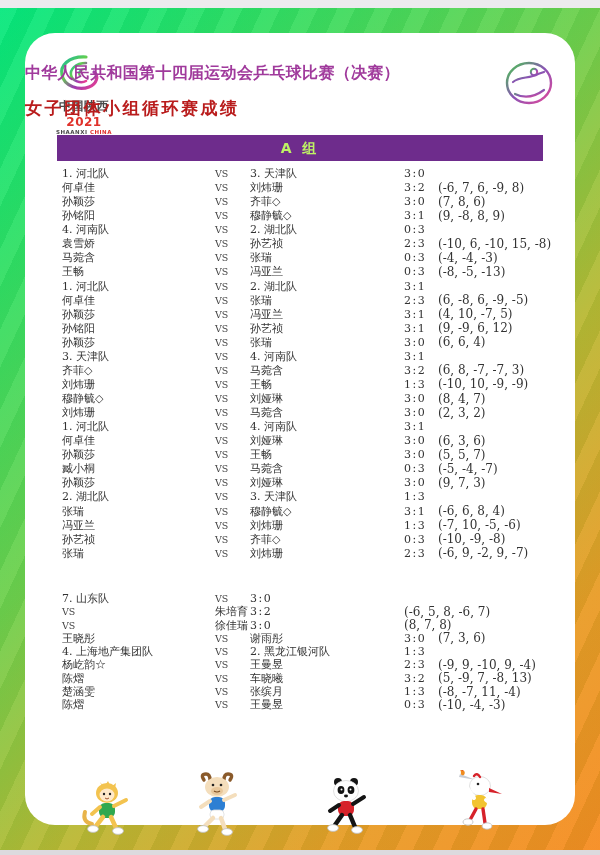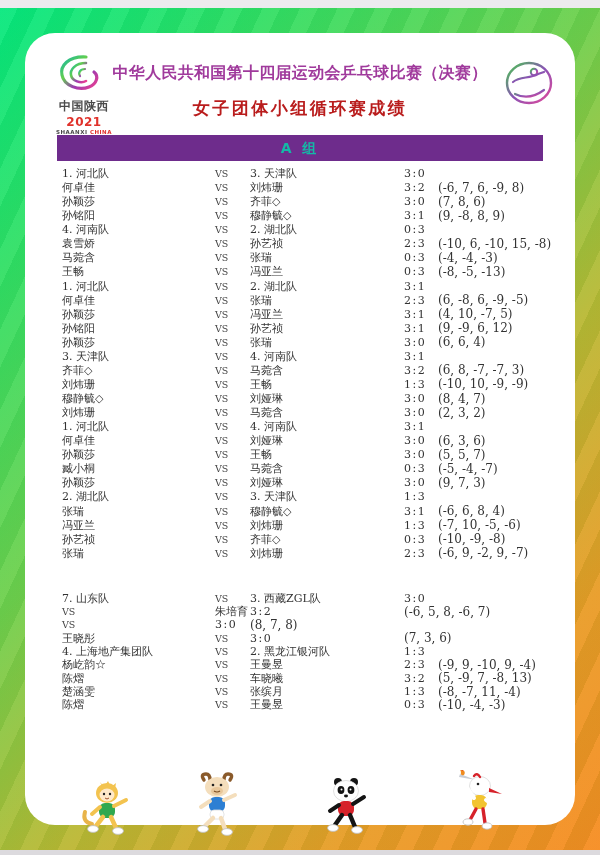--- a/index.html
+++ b/index.html
@@ -17,29 +17,29 @@
 
   .card { position:absolute; left:25px; top:33px; width:550px; height:792px;
           background:#ffffff; border-radius:30px; z-index:1; }
 
   
   .emblem { position:absolute; left:20px; top:20px; width:78px; text-align:center; }
   .emblem-cn { font-size:12px; font-weight:bold; color:#4a4a4a; letter-spacing:0.5px; margin-top:1px; }
   .emblem-en { font-size:5.5px; font-weight:bold; color:#4a4a4a; letter-spacing:0.5px; }
   .emblem .red { color:#e0322b; }
 
-  .titles { position:absolute; left:0; top:0; width:100%; text-align:center; }
+  .titles { position:absolute; left:0; top:0; width:100%; }
   .title { margin-top:30px; font-size:16px; font-weight:bold; color:#a03a9c; letter-spacing:0.3px; }
   .subtitle { margin-top:13px; font-size:17px; font-weight:bold; color:#b91c1c; letter-spacing:2.5px; }
 
   .tt-icon { position:absolute; right:20px; top:26px; }
 
   
   .banner { position:absolute; left:32px; width:486px; height:26px; background:#6e2c8c;
-            color:#14b8a6; font-weight:bold; font-size:14px; text-align:center; line-height:26px;
+            color:#bef264; font-weight:bold; font-size:14px; text-align:center; line-height:26px;
             letter-spacing:3px; }
   .banner-a { top:102px; }
   .banner-b { top:525px; }
 
   
   .table { position:absolute; left:0; width:100%; }
   .group-a { top:133px; }
   .group-b { top:558px; }
   .match-row { display:grid; grid-template-columns:153px 35px 154px 34px auto;
                padding-left:37px; align-items:center;
@@ -316,38 +316,39 @@
           <span class="cell c2">刘炜珊</span>
           <span class="cell c3">2:3</span>
           <span class="cell c4">(-6, 9, -2, 9, -7)</span>
         </div>
       </div>
 
     <div class="table group-b">
         <div class="match-row">
           <span class="cell c0">7. 山东队</span>
           <span class="cell c1">VS</span>
-          <span class="cell c2">3. 西藏ZGL队</span>
           <span class="cell c3">3:0</span>
           <span class="cell c4"></span>
         </div>
         <div class="match-row">
           <span class="cell c1">VS</span>
           <span class="cell c2">朱培育</span>
           <span class="cell c3">3:2</span>
           <span class="cell c4">(-6, 5, 8, -6, 7)</span>
         </div>
         <div class="match-row">
           <span class="cell c1">VS</span>
+          <span class="cell c2">徐佳瑞</span>
           <span class="cell c3">3:0</span>
           <span class="cell c4">(8, 7, 8)</span>
         </div>
         <div class="match-row">
           <span class="cell c0">王晓彤</span>
           <span class="cell c1">VS</span>
+          <span class="cell c2">谢雨彤</span>
           <span class="cell c3">3:0</span>
           <span class="cell c4">(7, 3, 6)</span>
         </div>
         <div class="match-row">
           <span class="cell c0">4. 上海地产集团队</span>
           <span class="cell c1">VS</span>
           <span class="cell c2">2. 黑龙江银河队</span>
           <span class="cell c3">1:3</span>
           <span class="cell c4"></span>
         </div>

